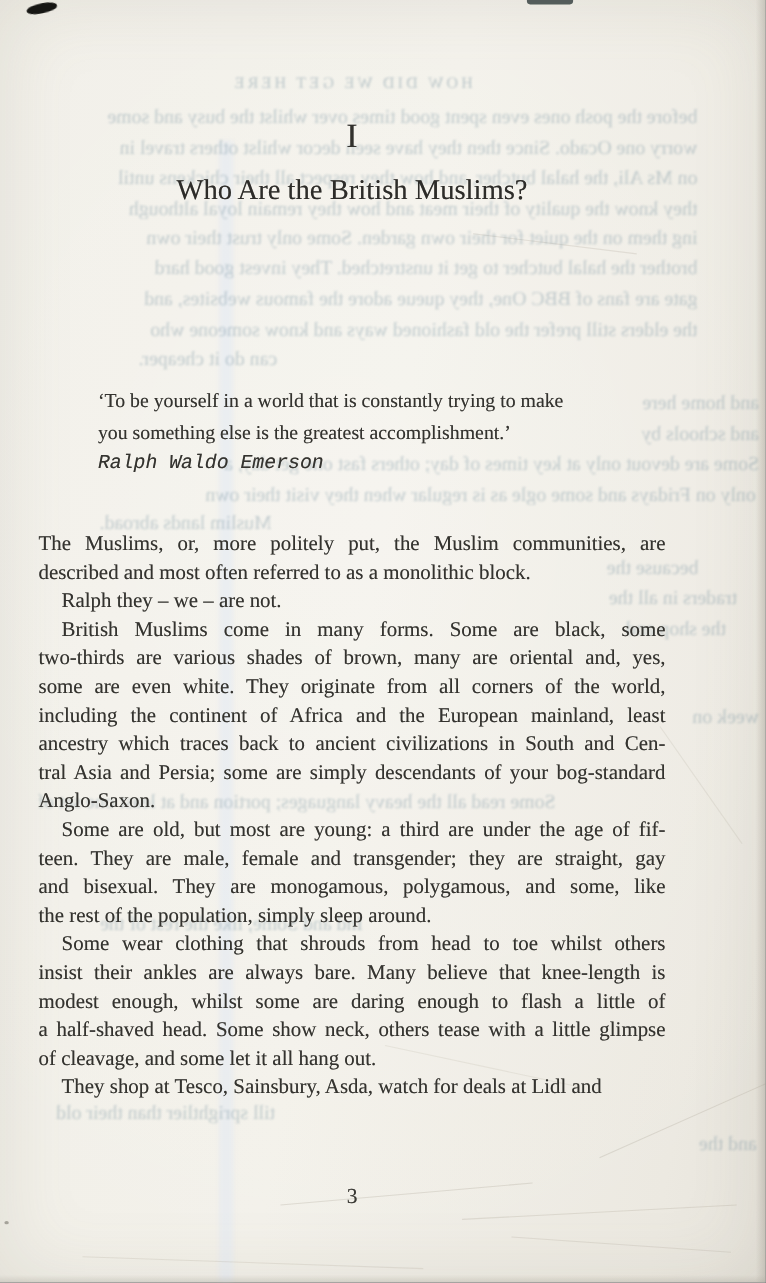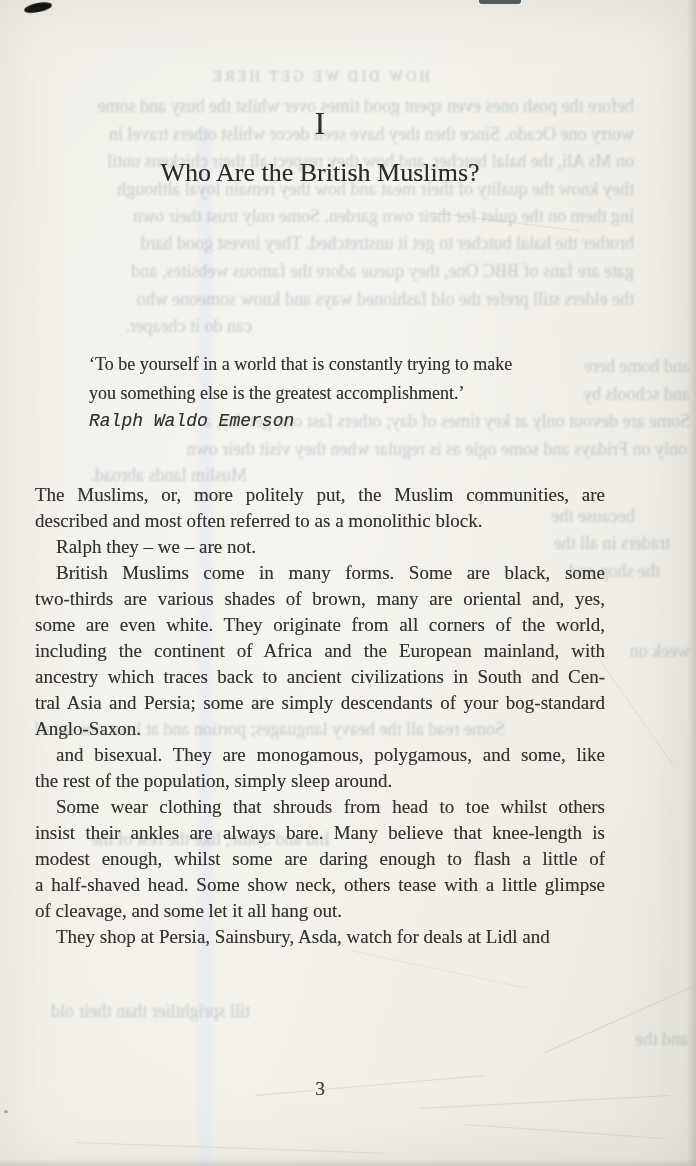--- a/index.html
+++ b/index.html
@@ -115,38 +115,40 @@
         <div class="line">The Muslims, or, more politely put, the Muslim communities, are</div>
         <div class="line last">described and most often referred to as a monolithic block.</div>
       </div>
       <div class="para indent">
         <div class="line last">Ralph they – we – are not.</div>
       </div>
       <div class="para indent">
         <div class="line">British Muslims come in many forms. Some are black, some</div>
         <div class="line">two-thirds are various shades of brown, many are oriental and, yes,</div>
         <div class="line">some are even white. They originate from all corners of the world,</div>
-        <div class="line">including the continent of Africa and the European mainland, with</div>
+        <div class="line">including the continent of Africa and the European mainland, least</div>
         <div class="line">ancestry which traces back to ancient civilizations in South and Cen-</div>
         <div class="line">tral Asia and Persia; some are simply descendants of your bog-standard</div>
         <div class="line last">Anglo-Saxon.</div>
       </div>
       <div class="para indent">
+        <div class="line">Some are old, but most are young: a third are under the age of fif-</div>
+        <div class="line">teen. They are male, female and transgender; they are straight, gay</div>
         <div class="line">and bisexual. They are monogamous, polygamous, and some, like</div>
         <div class="line last">the rest of the population, simply sleep around.</div>
       </div>
       <div class="para indent">
         <div class="line">Some wear clothing that shrouds from head to toe whilst others</div>
         <div class="line">insist their ankles are always bare. Many believe that knee-length is</div>
         <div class="line">modest enough, whilst some are daring enough to flash a little of</div>
         <div class="line">a half-shaved head. Some show neck, others tease with a little glimpse</div>
         <div class="line last">of cleavage, and some let it all hang out.</div>
       </div>
       <div class="para indent">
-        <div class="line last">They shop at Persia, Sainsbury, Asda, watch for deals at Lidl and</div>
+        <div class="line last">They shop at Tesco, Sainsbury, Asda, watch for deals at Lidl and</div>
       </div>
     </div>
 
   <div class="page-number">3</div>
 
   <div class="edge-right"></div>
   <div class="edge-bottom"></div>
 </div>
 
 </body></html>

